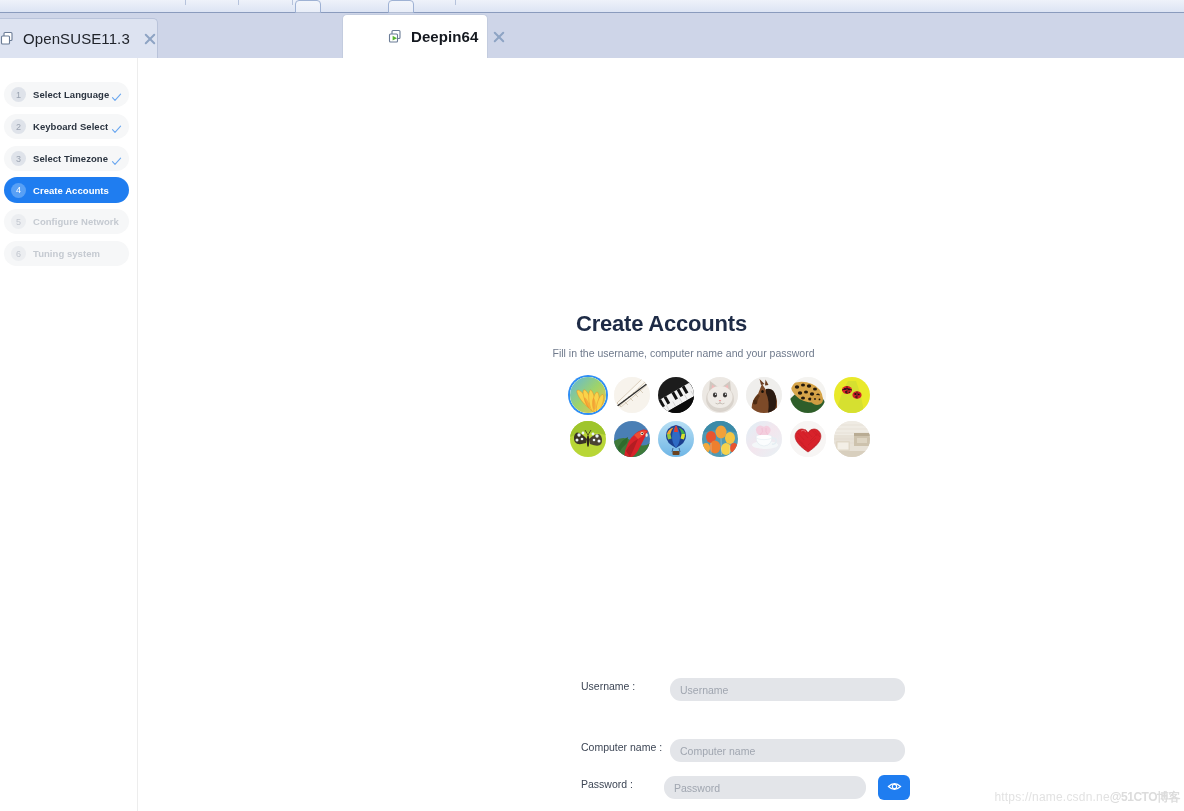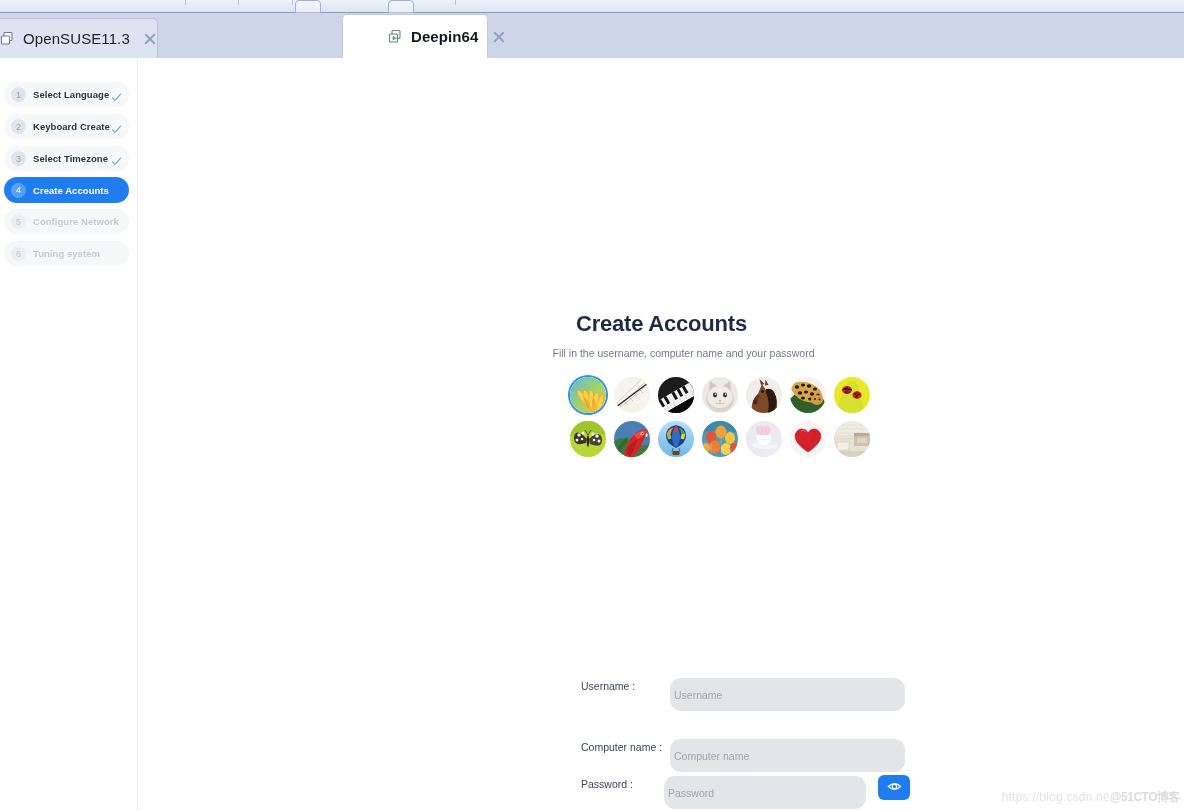--- a/index.html
+++ b/index.html
@@ -249,27 +249,27 @@
   .form-label {
     position: absolute;
     left: 0; top: 2px;
     font-size: 10.5px;
     color: #3d4655;
     white-space: nowrap;
     padding-left: 36px;
   }
   .form-input {
     position: absolute;
-    height: 33px;
+    height: 23px;
     background: #e3e5e9;
     border: none;
     border-radius: 11px;
     font-size: 10.5px;
     color: #3d4655;
-    padding: 0 4px;
+    padding: 0 10px;
     box-sizing: border-box;
     font-family: "Liberation Sans", sans-serif;
     outline: none;
   }
   .form-input::placeholder { color: #a0a6b0; }
   .eye-btn {
     position: absolute;
     width: 32px;
     height: 25px;
     border-radius: 6px;
@@ -348,21 +348,21 @@
       <span class="step-label">Select Language</span>
       <span class="step-check">
         <svg viewBox="0 0 11 11">
             <path d="M1.5 5.6 L4 8.3 L9.6 2.2" fill="none" stroke="#6aa7f0" stroke-width="1.1" stroke-linecap="round" stroke-linejoin="round"></path>
           </svg>
       </span>
     </div>
 
     <div class="step" style="top:56px;">
       <span class="step-num">2</span>
-      <span class="step-label">Keyboard Create</span>
+      <span class="step-label">Keyboard Select</span>
       <span class="step-check">
         <svg viewBox="0 0 11 11">
             <path d="M1.5 5.6 L4 8.3 L9.6 2.2" fill="none" stroke="#6aa7f0" stroke-width="1.1" stroke-linecap="round" stroke-linejoin="round"></path>
           </svg>
       </span>
     </div>
 
     <div class="step" style="top:88px;">
       <span class="step-num">3</span>
       <span class="step-label">Select Timezone</span>
@@ -702,14 +702,14 @@
             <circle cx="8" cy="8" r="2.3" fill="none" stroke="#ffffff" stroke-width="1.2"></circle>
           </svg>
         </span>
       </button>
     </div>
 
   </div>
 </div>
 
 <div class="watermark">
-  <span class="wm1">https://blog.csdn.ne</span><span class="wm2">@51CTO博客</span>
+  <span class="wm1">https://name.csdn.ne</span><span class="wm2">@51CTO博客</span>
 </div>
 
 </body></html>

